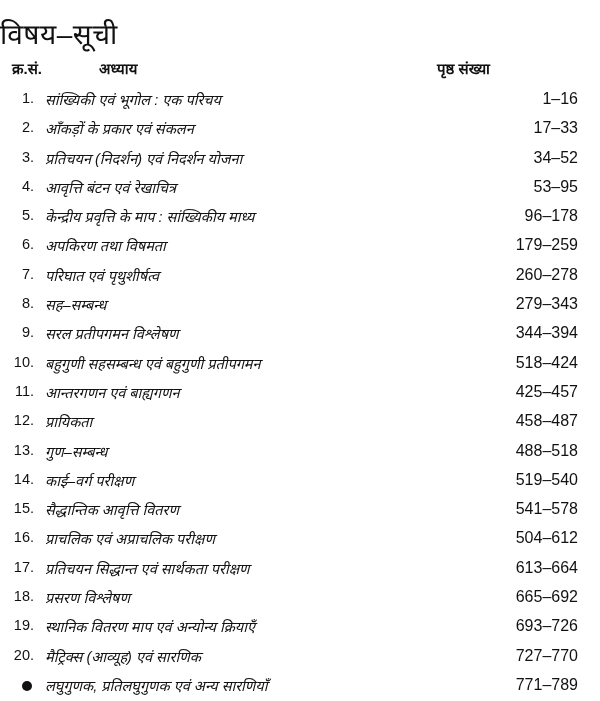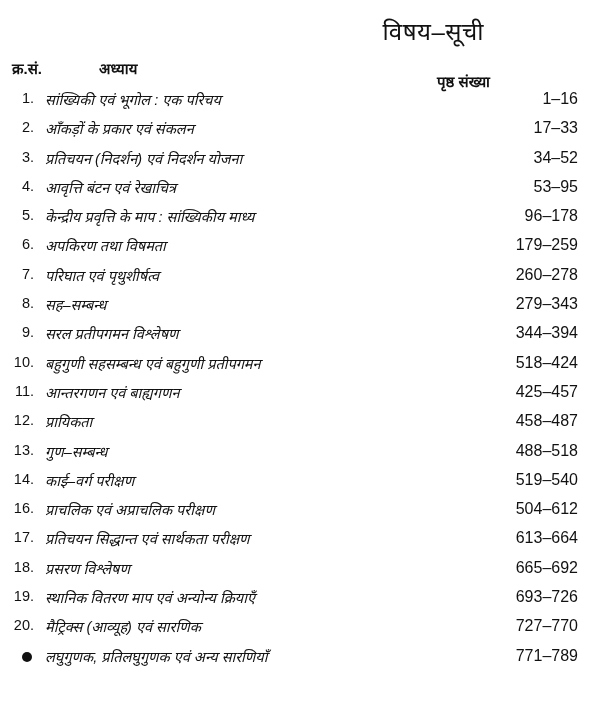--- a/index.html
+++ b/index.html
@@ -3,29 +3,29 @@
   <meta charset="utf-8">
   <style>
     html, body { margin: 0; padding: 0; background: #ffffff; }
     body {
       width: 600px; height: 701px; position: relative; overflow: hidden;
       font-family: "Liberation Sans", "DejaVu Sans", sans-serif;
       color: #111;
     }
     .title {
       position: absolute; left: 0; width: 484px; top: 14px;
-      text-align: right; font-size: 24px; letter-spacing: 0.5px;
+      text-align: left; font-size: 28px; letter-spacing: 0.5px;
     }
     .header {
       position: absolute; top: 58px; left: 0; width: 512px; height: 22px;
       font-size: 15px; font-weight: bold;
     }
     .header .sno { position: absolute; left: 12px; top: 0; }
     .header .ch { position: absolute; left: 99px; top: 0; text-align: right; }
-    .header .pg { position: absolute; right: 22px; top: 0; margin-top: 13px; }
+    .header .pg { position: absolute; right: 22px; top: 0; }
     .rows { position: absolute; left: 0; top: 86px; width: 600px; }
     .row {
       position: relative; height: 29.3px; font-size: 14.5px;
     }
     .row .num {
       position: absolute; left: 0; width: 34px; text-align: right; top: 4px;
     }
     .row .bullet {
       position: absolute; left: 22px; top: 9px; width: 10px; height: 10px;
       border-radius: 50%; background: #111;
@@ -111,20 +111,25 @@
       <span class="num">13.</span>
       <span class="label">गुण–सम्बन्ध</span>
       <span class="pages">488–518</span>
     </div>
   <div class="row">
       <span class="num">14.</span>
       <span class="label">काई–वर्ग परीक्षण</span>
       <span class="pages">519–540</span>
     </div>
   <div class="row">
+      <span class="num">15.</span>
+      <span class="label">सैद्धान्तिक आवृत्ति वितरण</span>
+      <span class="pages">541–578</span>
+    </div>
+  <div class="row">
       <span class="num">16.</span>
       <span class="label">प्राचलिक एवं अप्राचलिक परीक्षण</span>
       <span class="pages">504–612</span>
     </div>
   <div class="row">
       <span class="num">17.</span>
       <span class="label">प्रतिचयन सिद्धान्त एवं सार्थकता परीक्षण</span>
       <span class="pages">613–664</span>
     </div>
   <div class="row">

